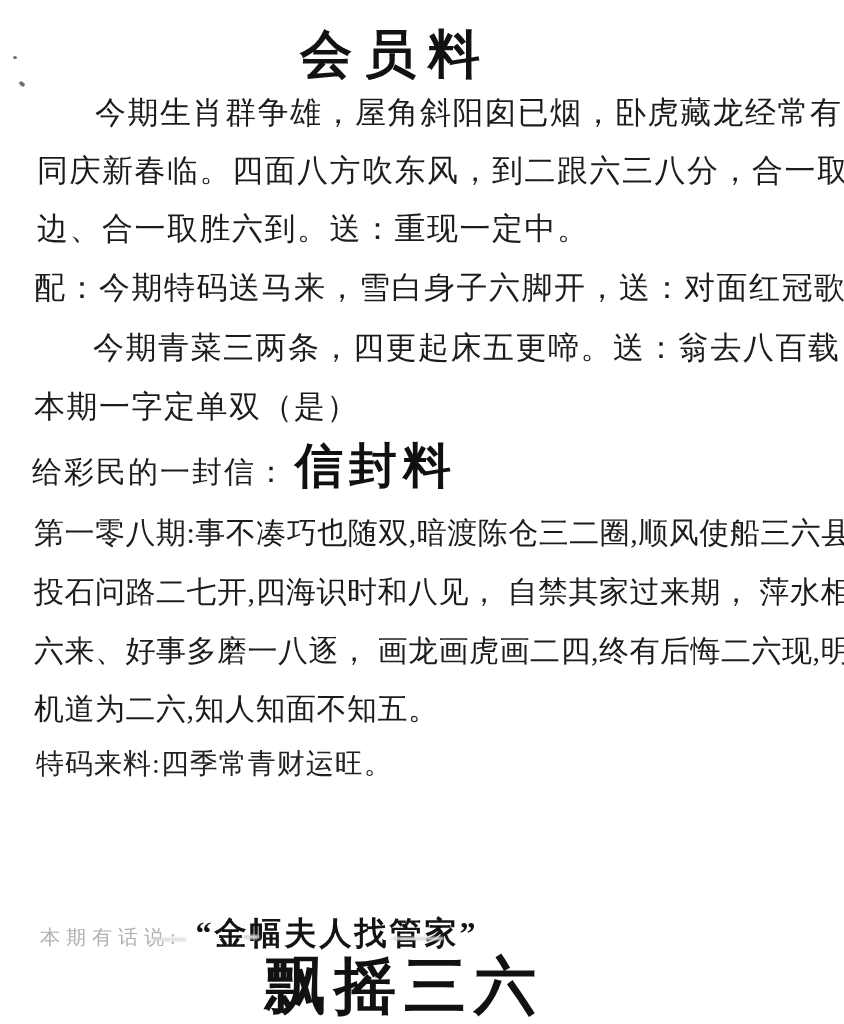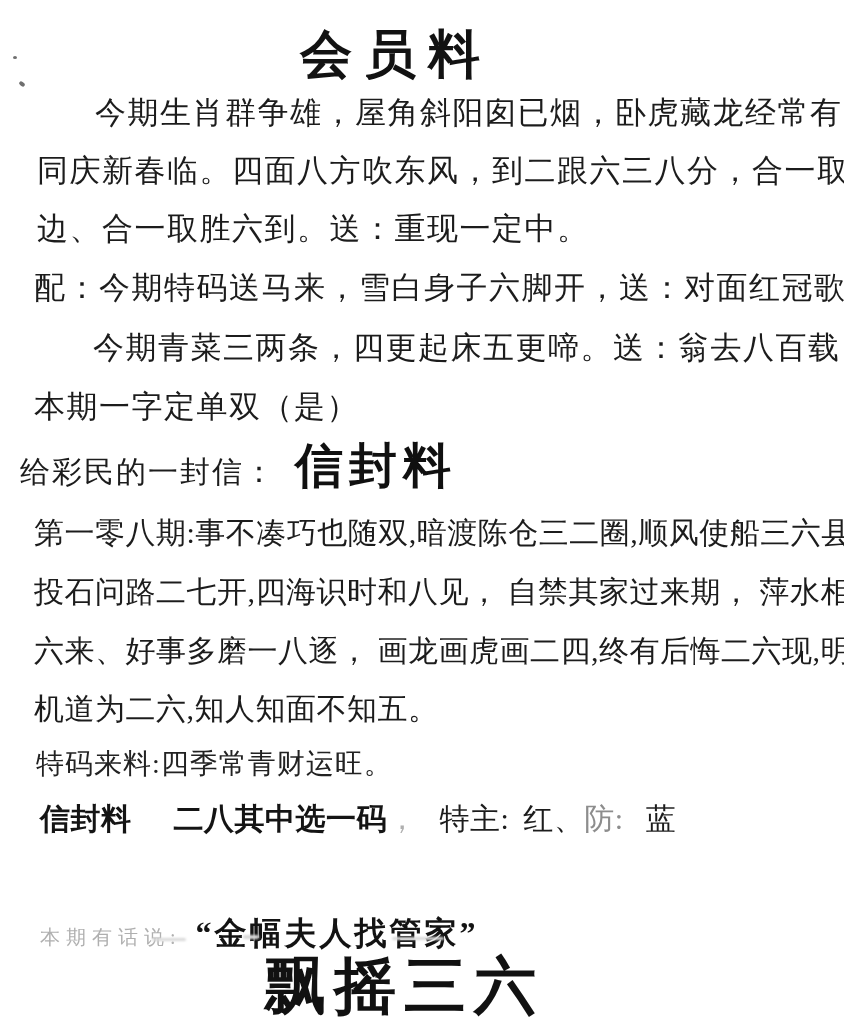--- a/index.html
+++ b/index.html
@@ -69,33 +69,30 @@
   <div class="abs body-line" style="left:95px;top:92px;">今期生肖群争雄，屋角斜阳囱已烟，卧虎藏龙经常有，普天</div>
   <div class="abs body-line" style="left:37px;top:150px;">同庆新春临。四面八方吹东风，到二跟六三八分，合一取胜六到</div>
   <div class="abs body-line" style="left:37px;top:208px;">边、合一取胜六到。送：重现一定中。</div>
 
   <div class="abs body-line" style="left:34px;top:267px;">配：今期特码送马来，雪白身子六脚开，送：对面红冠歌一曲。</div>
 
   <div class="abs body-line" style="left:34px;top:386px;">本期一字定单双（是）</div>
 
   <div class="abs body-line" style="left:93px;top:327px;">今期青菜三两条，四更起床五更啼。送：翁去八百载</div>
 
-  <div class="abs intro-label" style="left:20px;top:452px;">给彩民的一封信：</div>
+  <div class="abs intro-label" style="left:32px;top:452px;">给彩民的一封信：</div>
   <div class="abs section-title-big" style="left:295px;top:434px;">信封料</div>
 
   <div class="abs dense-line" style="left:34px;top:513px;">第一零八期:事不凑巧也随双,暗渡陈仓三二圈,顺风使船三六县,</div>
   <div class="abs dense-line" style="left:34px;top:572px;">投石问路二七开,四海识时和八见， 自禁其家过来期， 萍水相逢一</div>
   <div class="abs dense-line" style="left:34px;top:631px;">六来、好事多磨一八逐， 画龙画虎画二四,终有后悔二六现,明修</div>
   <div class="abs dense-line" style="left:34px;top:689px;">机道为二六,知人知面不知五。</div>
 
   <div class="abs small-line" style="left:36px;top:745px;">特码来料:四季常青财运旺。</div>
 
-  <div class="abs dense-line" style="left:40px;top:799px;">
-    <span class="bold-seg">信封料</span><span class="gap-md"></span><span class="bold-seg">二八其中选一码</span><span class="faded">，</span><span class="gap-sm"></span><span>特主:</span><span class="gap-xs"></span><span>红、</span><span class="half-faded">防:</span><span class="gap-sm"></span><span>蓝</span>
-  </div>
 
 
   <div class="abs" style="left:40px;top:912px;">
     <span class="faded" style="font-size:20px;letter-spacing:6px;">本期有话说:</span><span class="gap-xs"></span><span class="quote-line">“金幅夫人找管家”</span>
   </div>
 
   <div class="smudge" style="left:152px;top:938px;width:34px;height:3px;"></div>
   <div class="smudge" style="left:243px;top:935px;width:16px;height:4px;"></div>
   <div class="smudge" style="left:392px;top:937px;width:52px;height:3px;"></div>
 

